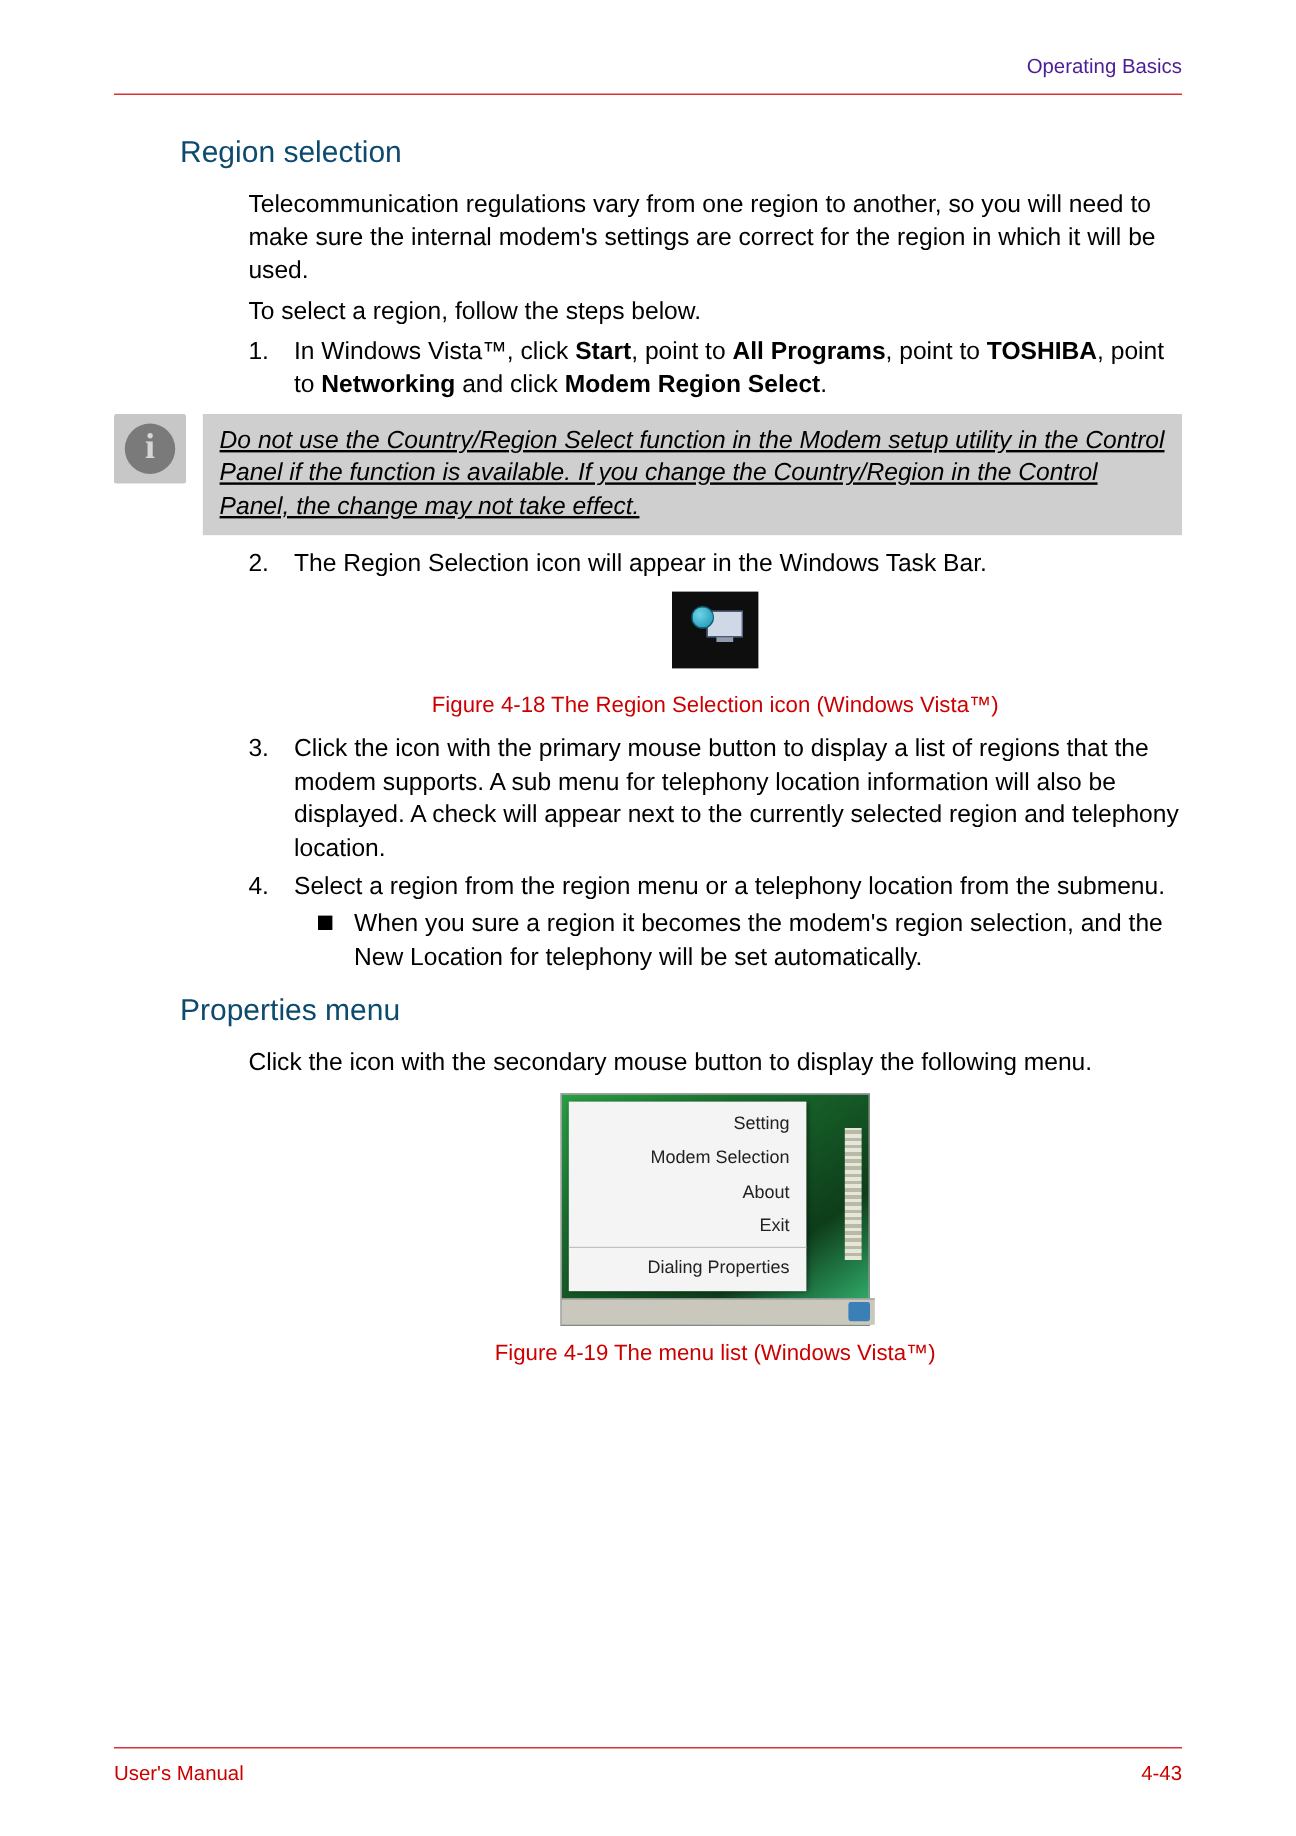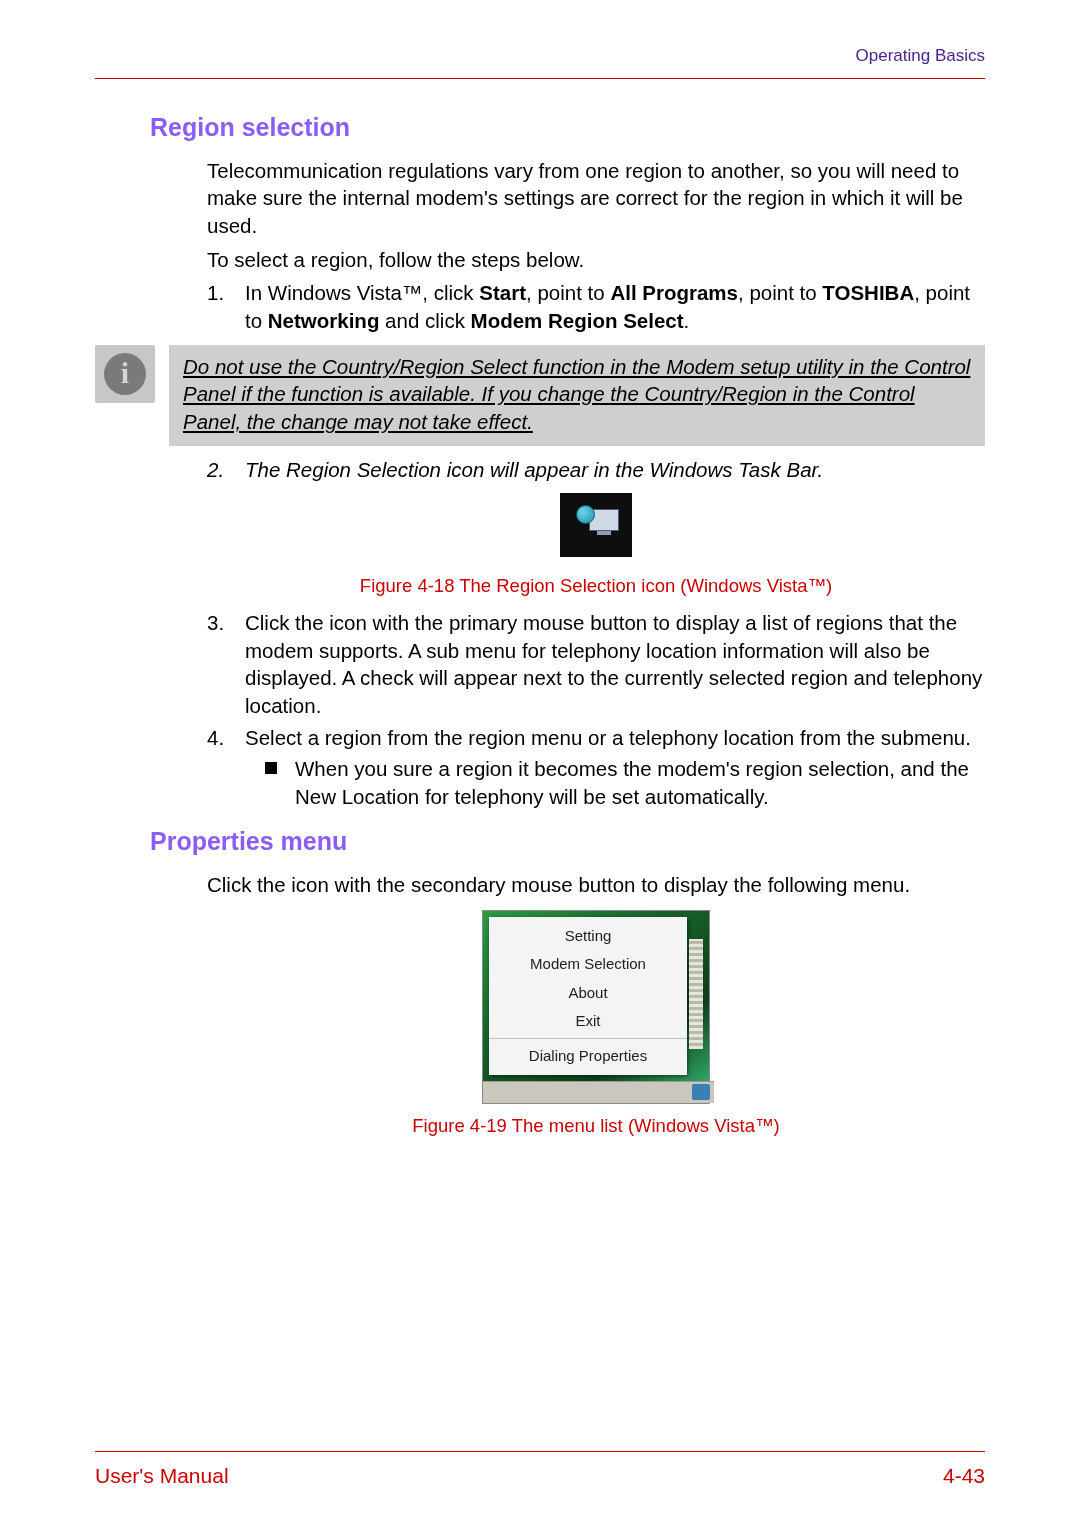--- a/index.html
+++ b/index.html
@@ -16,23 +16,23 @@
     }
     .header-bar {
       text-align: right;
       color: #4c1d95;
       font-size: 17px;
       border-bottom: 1.5px solid #cc0000;
       padding-bottom: 10px;
       margin-bottom: 32px;
     }
     h2.section-heading {
-      color: #8b5cf6;
+      color: #0c4a6e;
       font-size: 25px;
-      font-weight: bold;
+      font-weight: normal;
       margin: 0px 0 12px 55px;
     }
     .body-text {
       margin-left: 112px;
       margin-right: 0px;
       margin-bottom: 6px;
     }
     ol.steps {
       list-style: none;
       margin-left: 112px;
@@ -141,26 +141,26 @@
       width: 12px; height: 12px;
       background: #000;
     }
     .menu-fig-wrap {
       text-align: center;
       margin-left: 112px;
       margin-top: 12px;
     }
     .menu-screenshot {
       display: inline-block;
-      width: 228px;
+      width: 258px;
       border: 1px solid #888;
       position: relative;
       background: linear-gradient(145deg, #2b9e45 0%, #1a6e2f 28%, #0e3d1a 70%, #37c27a 100%);
       padding: 6px 1px 3px 6px;
-      text-align: center;
+      text-align: right;
     }
     .menu-panel {
       width: 198px;
       background: #f4f4f4;
       box-shadow: 1px 1px 4px rgba(0,0,0,0.5);
       padding: 5px 0;
       font-size: 15px;
       font-family: 'Segoe UI', Tahoma, sans-serif;
     }
     .menu-item {
@@ -199,21 +199,21 @@
     .footer-bar {
       position: absolute;
       bottom: 40px;
       left: 95px;
       right: 95px;
       border-top: 1.5px solid #cc0000;
       padding-top: 10px;
       display: flex;
       justify-content: space-between;
       color: #cc0000;
-      font-size: 21px;
+      font-size: 17px;
     }
   </style>
 </head>
 <body>
 
 <div class="header-bar">
   <span>Operating Basics</span>
 </div>
 
 <h2 class="section-heading">Region selection</h2>
@@ -227,21 +227,21 @@
   </li>
 </ol>
 
 <div class="info-block">
   <div class="info-icon-wrap">
     <div class="info-icon-circle">i</div>
   </div>
   <div class="info-text">Do not use the Country/Region Select function in the Modem setup utility in the Control Panel if the function is available. If you change the Country/Region in the Control Panel, the change may not take effect.</div>
 </div>
 
-<ol class="steps" start="2" style="counter-reset: step 1; font-style: italic;">
+<ol class="steps" start="2" style="counter-reset: step 1;">
   <li>The Region Selection icon will appear in the Windows Task Bar.</li>
 </ol>
 
 <div class="figure-wrap">
   <div class="taskbar-icon">
     <div class="monitor"></div>
     <div class="globe"></div>
   </div>
   <div class="figure-caption">Figure 4-18 The Region Selection icon (Windows Vista™)</div>
 </div>

